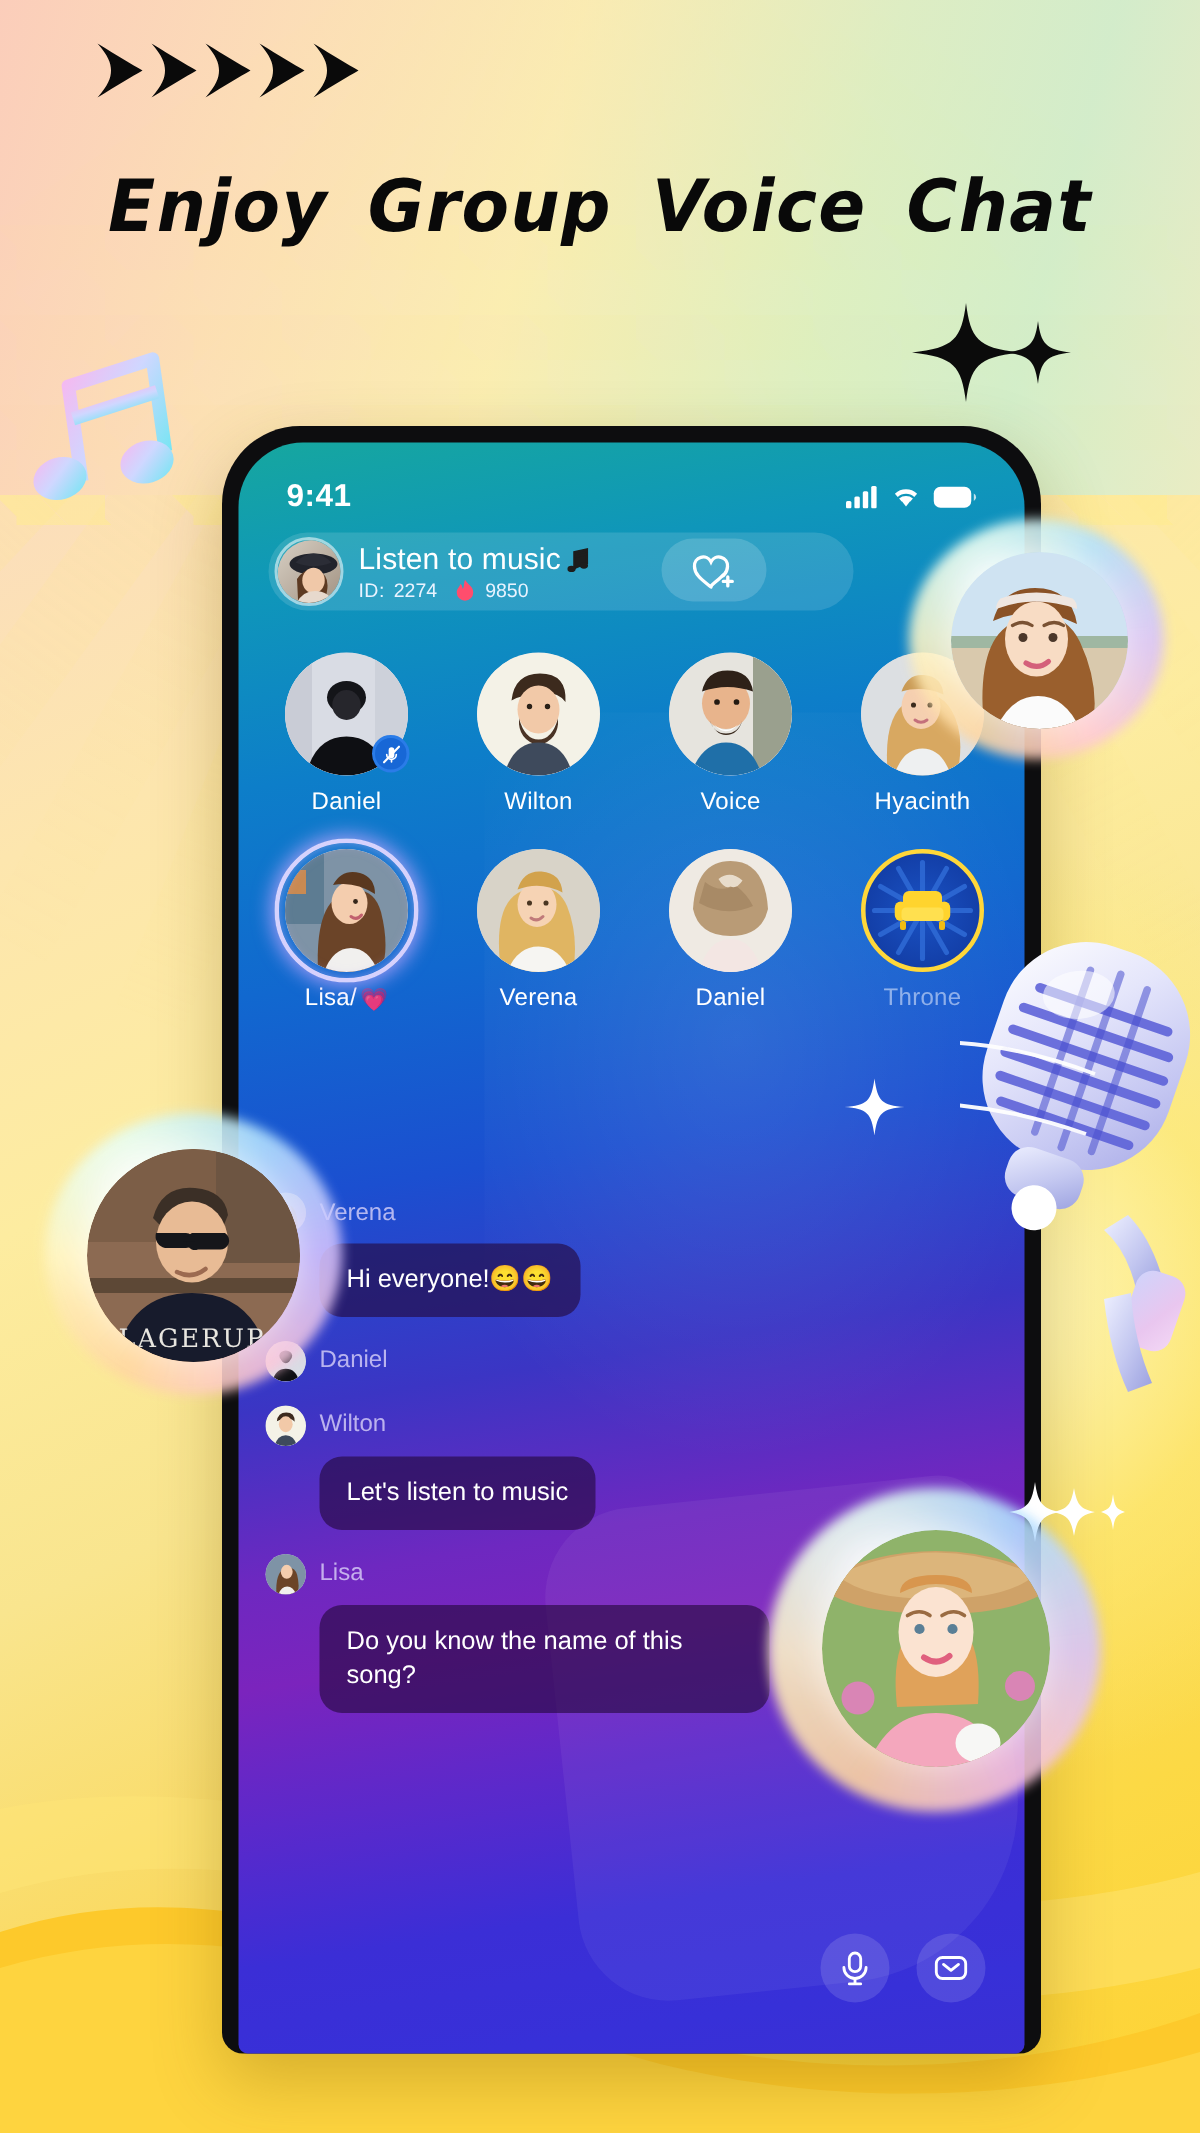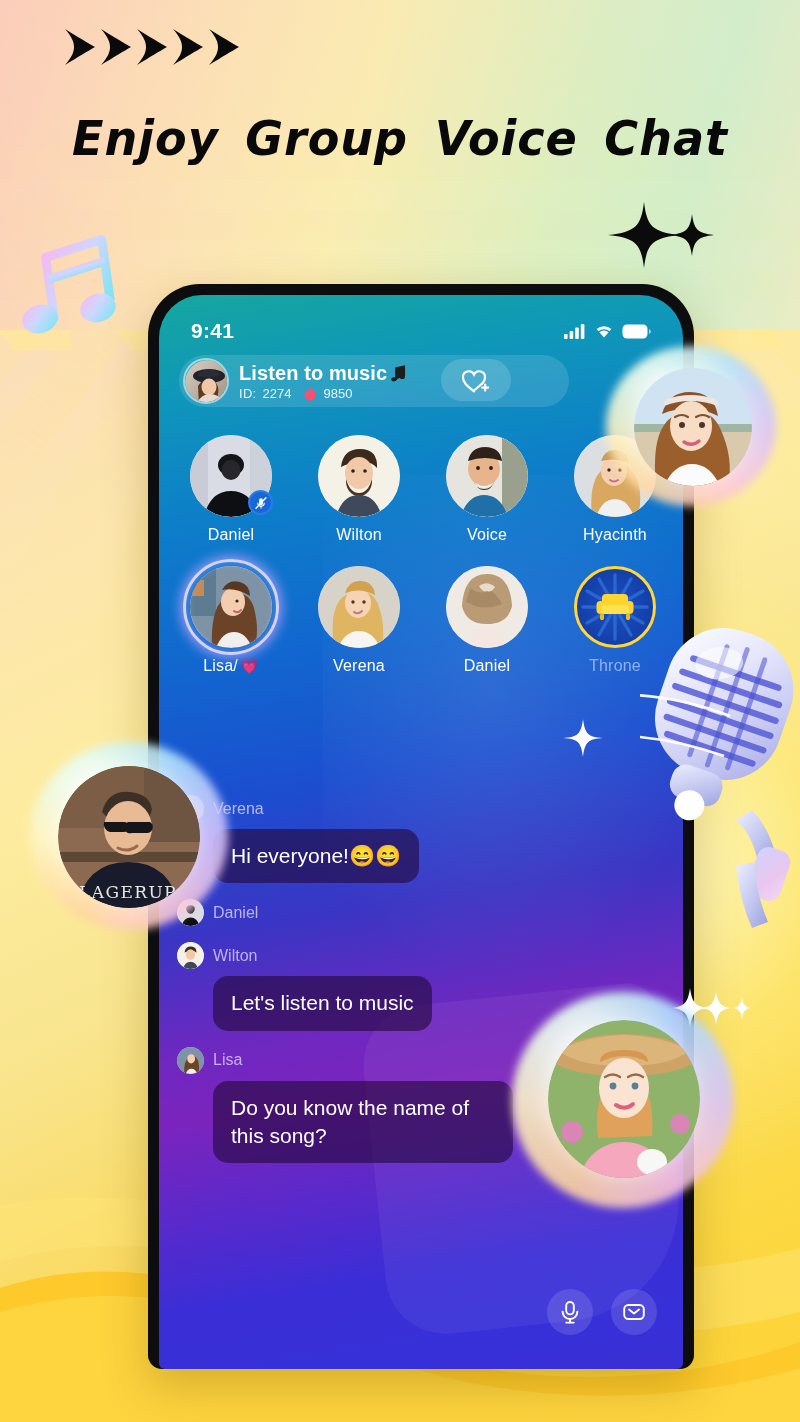--- a/index.html
+++ b/index.html
@@ -127,21 +127,21 @@
     background:rgba(255,255,255,.13);
     border-radius:26px;
     display:flex; align-items:center; padding-left:4px;
   }
   #room-avatar {
     width:46px; height:46px; border-radius:50%;
     border:2px solid rgba(255,255,255,.55);
     overflow:hidden; flex:none;
   }
   #room-meta { margin-left:10px; }
-  #room-title { color:#fff; font-size:20px; font-weight:700; display:flex; align-items:center; gap:2px; letter-spacing:.1px; }
+  #room-title { color:#fff; font-size:20px; font-weight:400; display:flex; align-items:center; gap:2px; letter-spacing:.1px; }
   #room-sub { display:flex; align-items:center; gap:6px; margin-top:1px; font-size:13px; color:#e9f3ff; }
   #room-sub .lbl { letter-spacing:.3px; }
   #room-sub .num { font-weight:500; }
   #follow-btn {
     position:absolute; left:282px; top:64px; width:70px; height:42px;
     background:rgba(255,255,255,.16); border-radius:21px;
     display:flex; align-items:center; justify-content:center;
   }
 
   
@@ -179,21 +179,21 @@
   
   #chat { position:absolute; left:18px; top:500px; width:420px; }
   .msg { margin-bottom:16px; }
   .msg-head { display:flex; align-items:center; gap:9px; margin-bottom:7px; }
   .msg-avatar { width:27px; height:27px; border-radius:50%; overflow:hidden; flex:none; background:#b9c3d0; }
   .msg-name { color:rgba(222,214,250,.78); font-size:16px; }
   .bubble {
     margin-left:36px;
     display:inline-block;
     background:rgba(36,8,60,.62);
-    color:#fff; font-size:21px; line-height:1.35;
+    color:#fff; font-size:17px; line-height:1.35;
     padding:13px 18px; border-radius:15px;
     max-width:300px;
   }
 
   
   #bottombar { position:absolute; right:26px; bottom:34px; display:flex; gap:18px; z-index:5; }
   .round-btn {
     width:46px; height:46px; border-radius:50%;
     background:rgba(255,255,255,.13);
     display:flex; align-items:center; justify-content:center;

